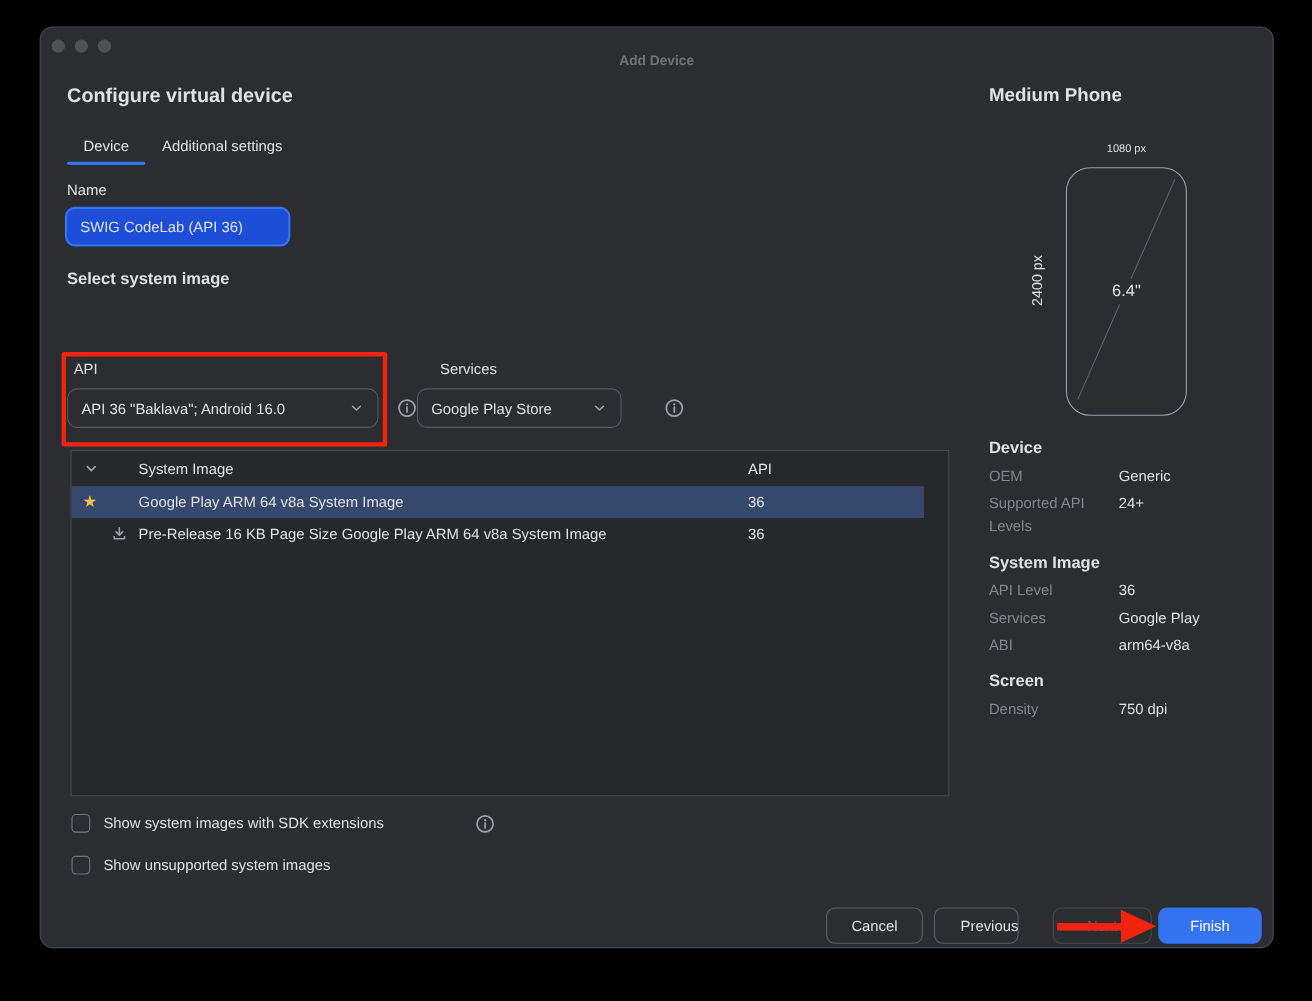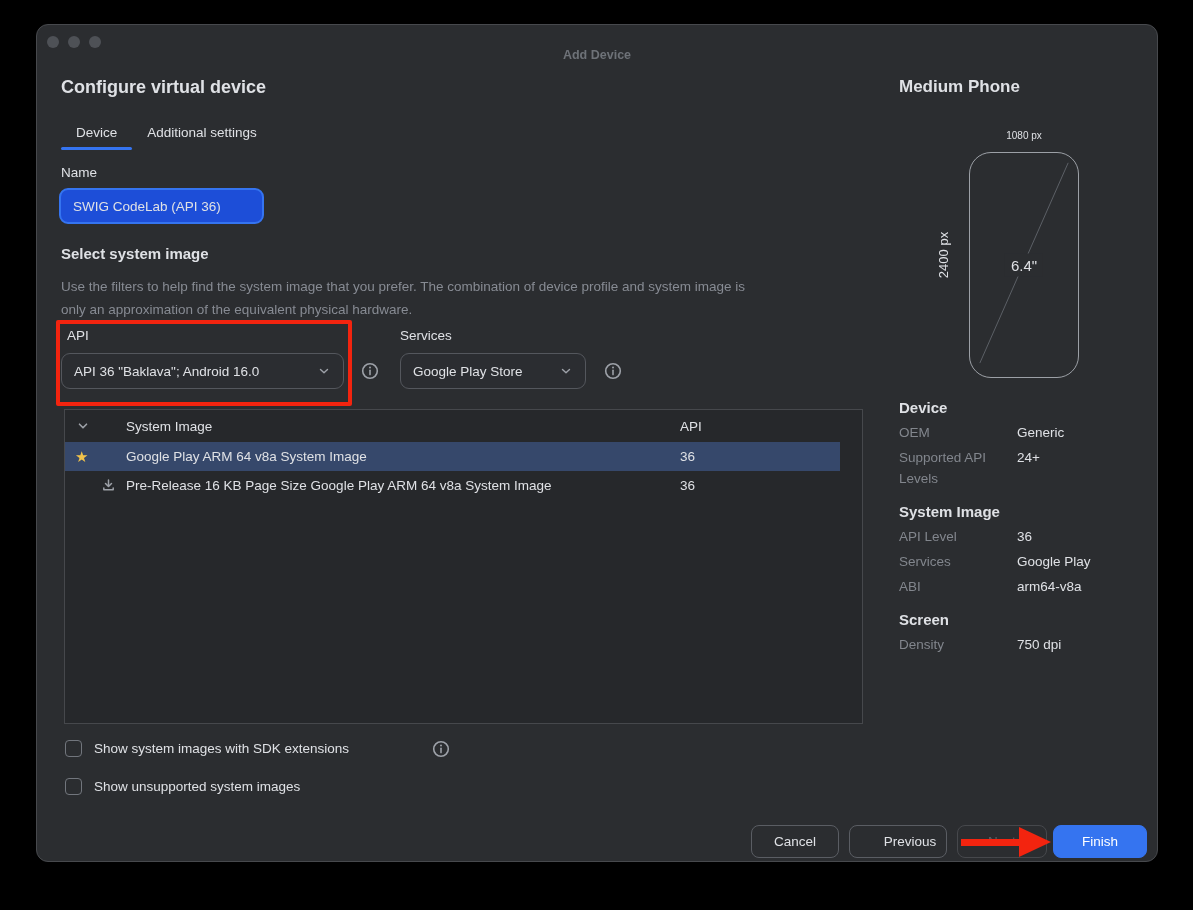--- a/index.html
+++ b/index.html
@@ -37,21 +37,21 @@
   .sel-heading { position:absolute; left:24px; top:220px; }
   .sel-desc { position:absolute; left:24px; top:250px; width:700px; font-size:13.5px;
               line-height:23px; color:#878b93; }
 
   
   .filter-label { position:absolute; font-size:13.5px; color:#dfe1e5; }
   .dropdown { position:absolute; height:36px; background:#2b2d31; border:1px solid #54575d;
               border-radius:9px; display:flex; align-items:center; justify-content:space-between;
               padding:0 12px; font-size:13.5px; color:#dfe1e5; cursor:default; }
   .dd-api { left:24px; top:328px; width:283px; }
-  .dd-services { left:363px; top:328px; width:186px; }
+  .dd-services { left:342px; top:328px; width:186px; }
   .label-api { left:30px; top:303px; }
   .label-services { left:363px; top:303px; }
   .chev { width:14px; height:14px; flex:0 0 auto; margin-left:10px; }
   .info { position:absolute; width:18px; height:18px; }
   .info-api { left:324px; top:337px; }
   .info-services { left:567px; top:337px; }
   .info-sdk { position:absolute; left:395px; top:715px; width:18px; height:18px; }
 
   
   .anno-box { position:absolute; left:19px; top:295px; width:296px; height:86px;
@@ -76,21 +76,21 @@
   .checkbox { width:17px; height:17px; border:1.5px solid #72767d; border-radius:4px;
               background:transparent; flex:0 0 auto; }
   .check1 { top:715px; }
   .check2 { top:753px; }
 
   
   .btn { position:absolute; top:800px; height:33px; border-radius:8px; font-size:13.5px;
          display:flex; align-items:center; justify-content:center;
          border:1px solid #5a5d63; color:#dfe1e5; background:transparent; cursor:default; }
   .btn-cancel   { left:714px; width:88px; }
-  .btn-previous { left:812px; width:98px;padding-left:24px; }
+  .btn-previous { left:812px; width:77px;padding-left:24px; }
   .btn-next     { left:920px; width:90px; border-color:#46484c; color:#5d6066; }
   .btn-finish   { left:1016px; width:94px; background:#3574f0; border-color:#3574f0; color:#fff; }
 
   
   .anno-arrow { position:absolute; z-index:6; pointer-events:none; }
   .arrow-shaft { position:absolute; left:924px; top:814px; width:60px; height:7px; background:#f3240f; }
   .arrow-head  { position:absolute; left:982px; top:802px; width:0; height:0;
                  border-top:15px solid transparent; border-bottom:15px solid transparent;
                  border-left:32px solid #f3240f; }
 
@@ -134,21 +134,20 @@
 
   <div class="tabs">
     <div class="tab active">Device</div>
     <div class="tab">Additional settings</div>
   </div>
 
   <div class="name-label">Name</div>
   <input class="name-input" type="text" value="SWIG CodeLab (API 36)" style="">
 
   <div class="sel-heading h2">Select system image</div>
-  <div class="sel-desc">Use the filters to help find the system image that you prefer. The combination of device profile and system image is only an approximation of the equivalent physical hardware.</div>
 
   <div class="anno-box"></div>
 
   <div class="filter-label label-api">API</div>
   <div class="dropdown dd-api">
     <span style="white-space:nowrap;">API 36 "Baklava"; Android 16.0</span>
     <svg class="chev" viewBox="0 0 16 16">
       <path class="stroke-icon" d="M4 6.2 L8 10 L12 6.2"></path>
     </svg>
   </div>

